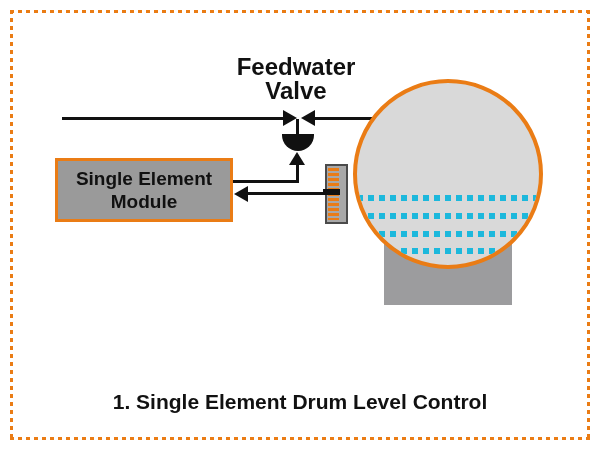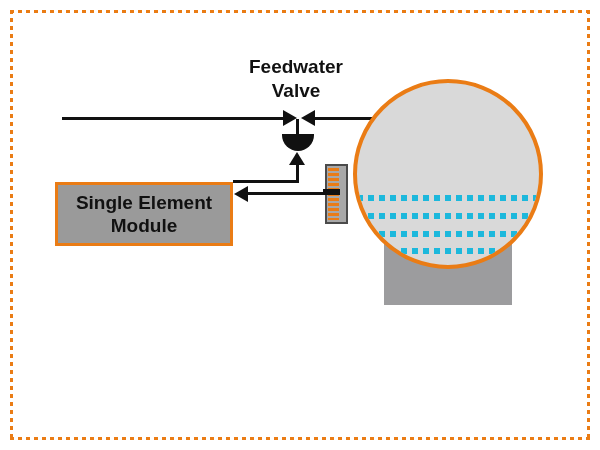--- a/index.html
+++ b/index.html
@@ -34,21 +34,21 @@
   .pb-left{left:10px;}
   .pb-right{left:587px;}
 
   .lbl{
     position:absolute;
     color:var(--line-black);
     font-weight:bold;
     text-align:center;
     white-space:pre-line;
     line-height:24px;
-    font-size:19px;
+    font-size:24px;
   }
   .lbl-feedwater{left:216px;top:55px;width:160px;}
   .lbl-drum{left:243px;top:202px;width:100px;}
 
   
   .ln{position:absolute;background:var(--line-black);}
   .ln-flow-left{left:62px;top:117px;width:221px;height:3px;}
   .ln-flow-right{left:315px;top:117px;width:57px;height:3px;z-index:1;}
   .ln-valve-stem{left:296px;top:119px;width:3px;height:16px;}
   .ln-signal-stem{left:296px;top:164px;width:3px;height:18px;}
@@ -76,21 +76,21 @@
     background:var(--line-black);
     border-radius:0 0 16px 16px;
   }
 
   
   .module{
     position:absolute;left:55px;top:158px;width:178px;height:64px;
     box-sizing:border-box;
     background:var(--module-fill);
     border:3px solid var(--accent-orange);
-    display:flex;align-items:center;justify-content:center;margin-top:24px;
+    display:flex;align-items:center;justify-content:center;
   }
   .module .lbl-module{
     position:static;
     font-weight:bold;font-size:19px;line-height:23px;
     color:var(--line-black);text-align:center;white-space:pre-line;
   }
 
   
   .gauge{
     position:absolute;left:325px;top:164px;width:23px;height:60px;
@@ -179,14 +179,15 @@
 
   <div class="support"></div>
 
   <div class="drum">
     <div class="water-row wr1"></div>
     <div class="water-row wr2"></div>
     <div class="water-row wr3"></div>
     <div class="water-row wr4"></div>
   </div>
 
+  <div class="caption">1. Single Element Drum Level Control</div>
 
 </div>
 
 </body></html>

